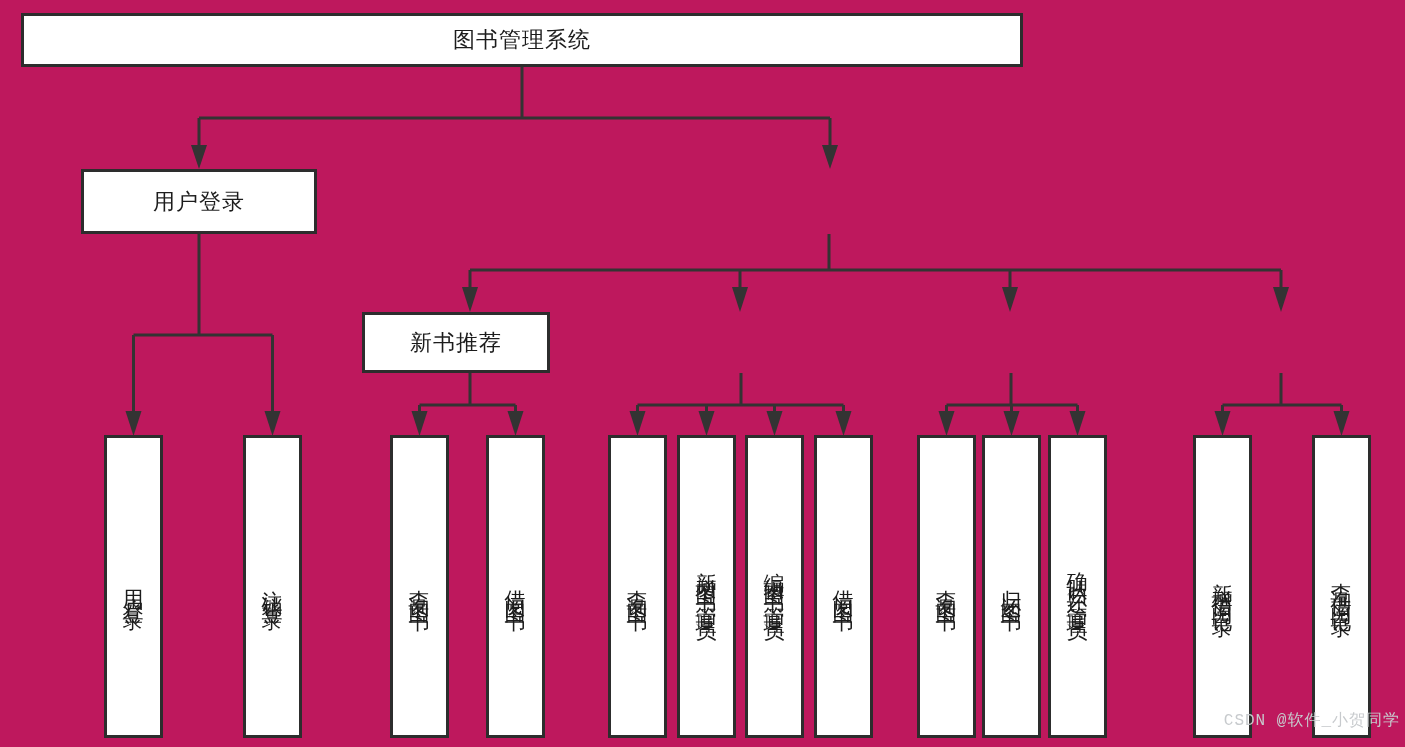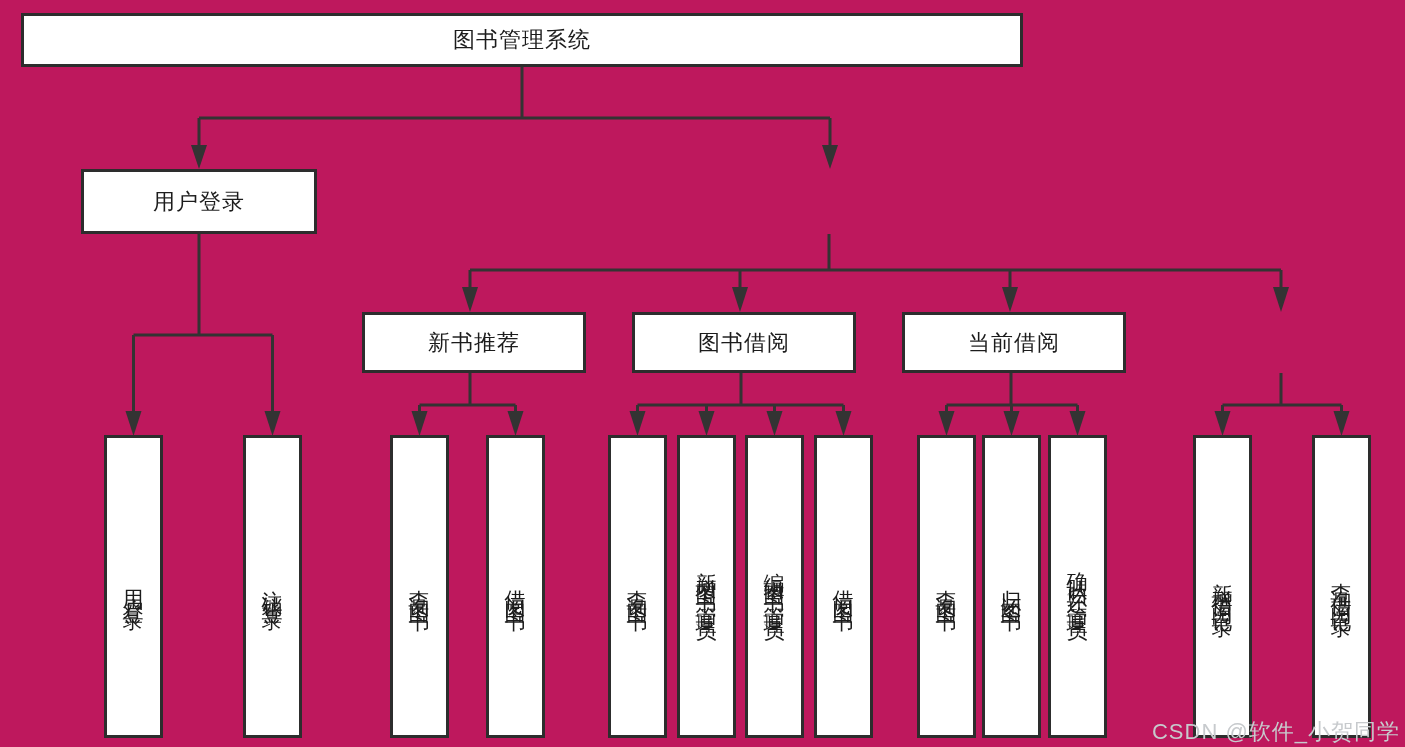--- a/index.html
+++ b/index.html
@@ -36,43 +36,44 @@
     line-height: 1;
     letter-spacing: 7px;
     white-space: nowrap;
   }
   
   .n-root { left: 21px; top: 13px; width: 1002px; height: 54px; }
   
   .n-l2a { left: 81px;  top: 169px; width: 236px; height: 65px; }
   .n-l2b { left: 711px; top: 169px; width: 236px; height: 65px; }
   
-  .n-l3  { top: 312px; width: 224px; height: 61px; }
+  .n-l3  { top: 312px; width: 188px; height: 61px; }
   .n-l3a { left: 362px; }
   .n-l3b { left: 632px; }
   .n-l3c { left: 902px; }
   .n-l3d { left: 1172px; }
   
   .leaf { top: 435px; width: 59px; height: 303px; }
   .lf-g1a { left: 104px; }  .lf-g1b { left: 243px; }
   .lf-g2a { left: 390px; }  .lf-g2b { left: 486px; }
   .lf-g3a { left: 608px; }  .lf-g3b { left: 677px; }
   .lf-g3c { left: 745px; }  .lf-g3d { left: 814px; }
   .lf-g4a { left: 917px; }  .lf-g4b { left: 982px; }
   .lf-g4c { left: 1048px; }
   .lf-g5a { left: 1193px; } .lf-g5b { left: 1312px; }
   .watermark {
     position: absolute;
     right: 5px;
-    bottom: 0;
-    font-size: 22px;
+    bottom: 16px;
+    font-size: 16px;
     color: #c7cacd;
     z-index: 5;
     white-space: nowrap;
     letter-spacing: 1px;
+    font-family: Liberation Mono, monospace;
   }
 </style>
 </head>
 <body>
 
 <div class="canvas">
 
   <svg class="connectors" viewBox="0 0 1405 747" xmlns="http://www.w3.org/2000/svg">
     <g stroke="#333333" stroke-width="3" fill="none">
       <path d="M522 67 V118 M199 118 H830 M199 118 V150 M830 118 V150"></path>
@@ -110,26 +111,20 @@
     <span>图书管理系统</span>
   </div>
 
   <div class="node h n-l2a">
     <span>用户登录</span>
   </div>
 
   <div class="node h n-l3 n-l3a">
     <span>新书推荐</span>
   </div>
-  <div class="node h n-l3 n-l3b">
-    <span>图书借阅</span>
-  </div>
-  <div class="node h n-l3 n-l3c">
-    <span>当前借阅</span>
-  </div>
 
   <div class="node v leaf lf-g1a">
     <span>用户登录</span>
   </div>
   <div class="node v leaf lf-g1b">
     <span>注销登录</span>
   </div>
 
   <div class="node v leaf lf-g2a">
     <span>查询图书</span>

